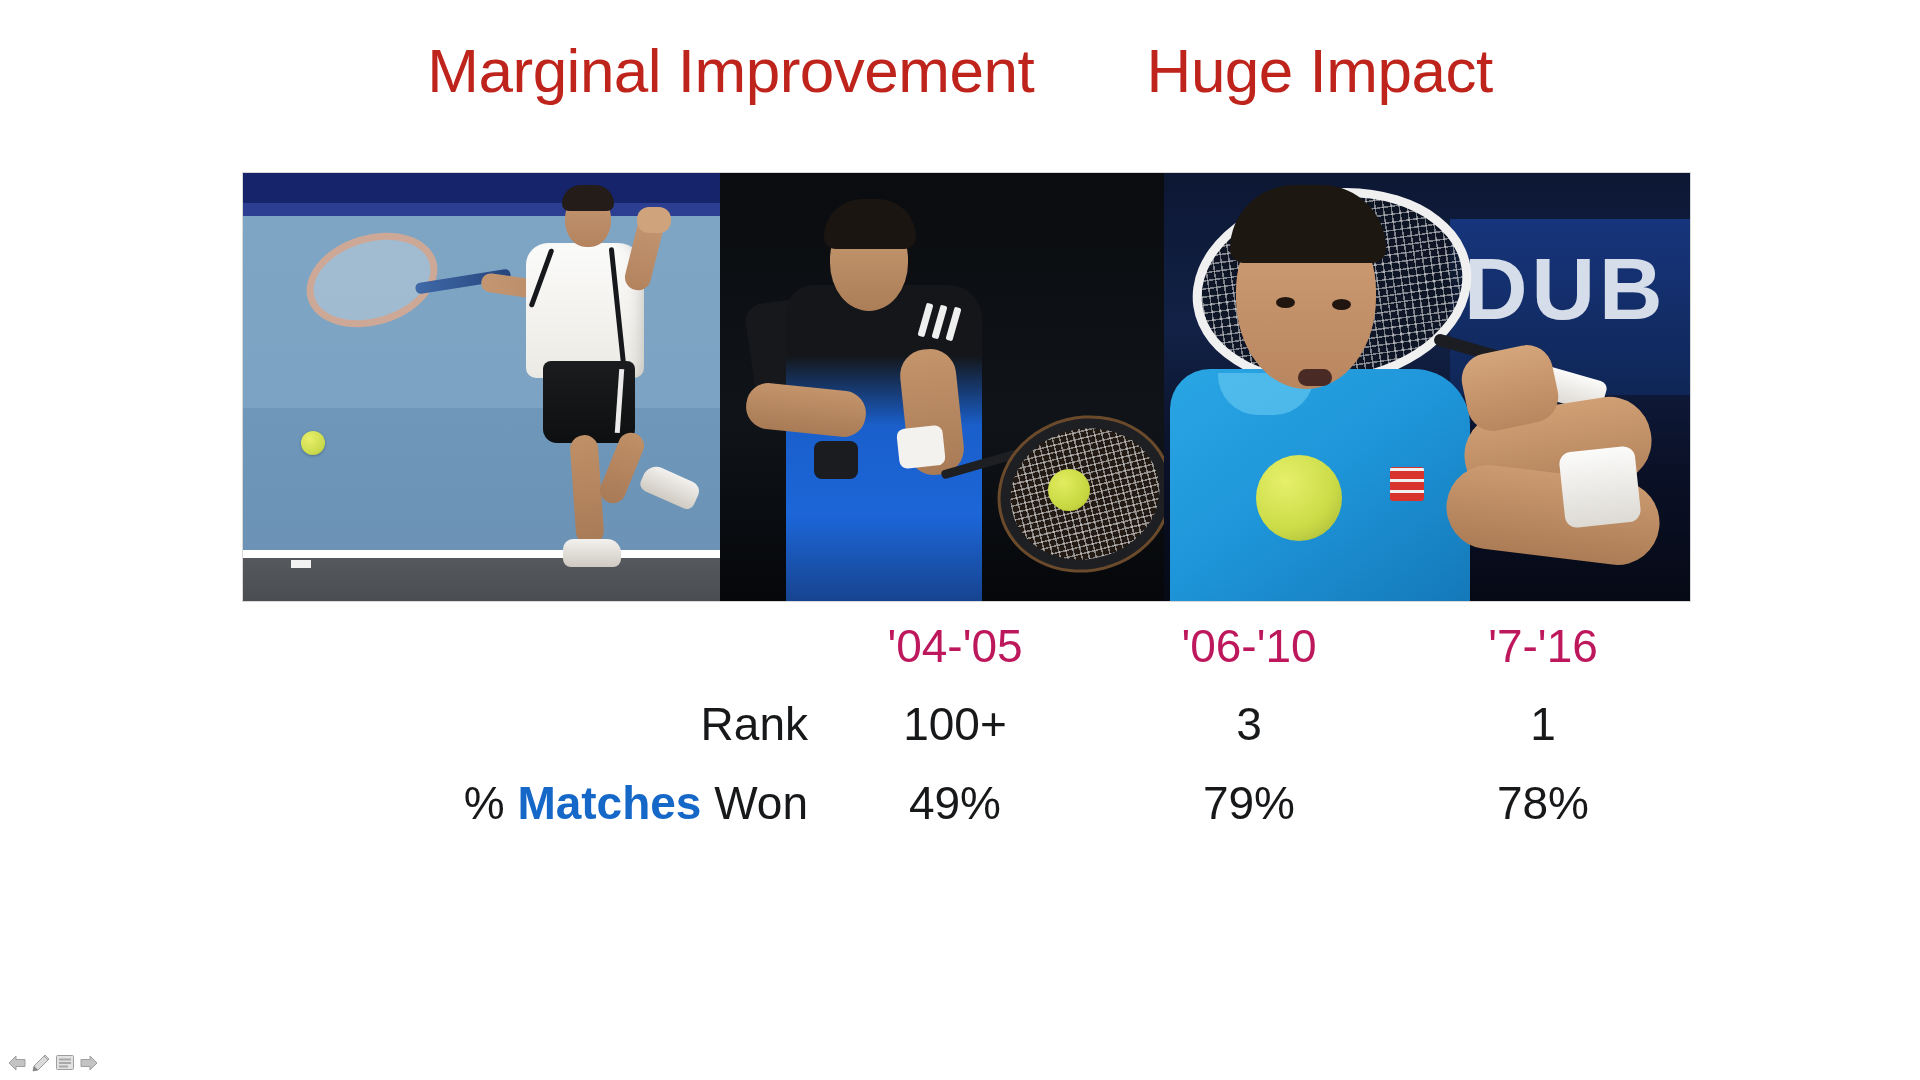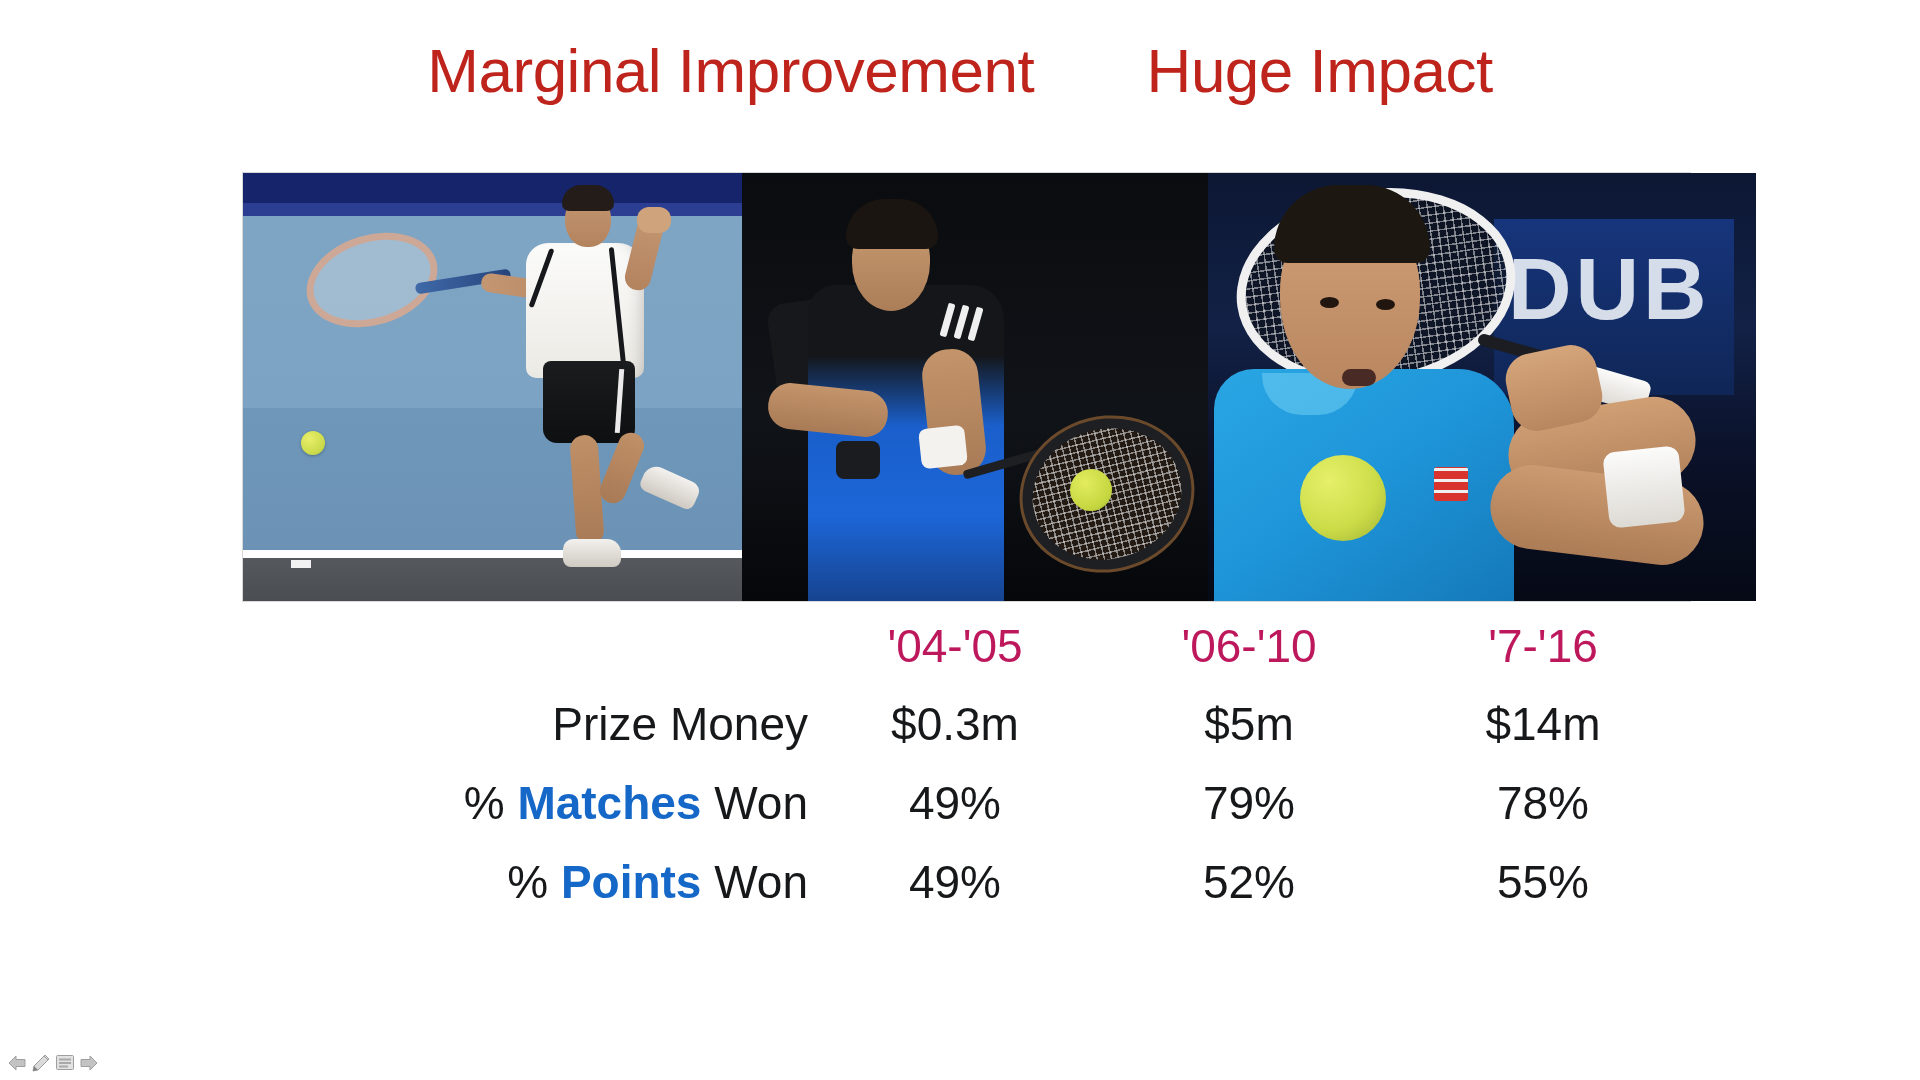--- a/index.html
+++ b/index.html
@@ -48,21 +48,20 @@
     top: 173px;
     width: 1447px;
     height: 428px;
     display: flex;
     box-shadow: 0 0 0 1px #d8d8d8;
   }
   .photo {
     position: relative;
     overflow: hidden;
     flex: none;
-    padding-left: 22px;
   }
   .photo-1 { width: 477px; }
   .photo-2 { width: 444px; }
   .photo-3 { width: 526px; }
 
   
   .p1-bg {
     position: absolute; inset: 0;
     background:
       linear-gradient(to bottom,
@@ -503,42 +502,34 @@
     <tr>
       <th class="hdr-cell"></th>
       <th class="hdr-cell">'04-'05</th>
       <th class="hdr-cell">'06-'10</th>
       <th class="hdr-cell">'7-'16</th>
     </tr>
   </thead>
   <tbody>
     <tr>
       <td class="row-label">
-        <span></span><b></b><span>Prize Money</span>
+        <span></span><b></b><span>Rank</span>
       </td>
-      <td class="val-cell">$0.3m</td>
-      <td class="val-cell">$5m</td>
-      <td class="val-cell">$14m</td>
+      <td class="val-cell">100+</td>
+      <td class="val-cell">3</td>
+      <td class="val-cell">1</td>
     </tr>
     <tr>
       <td class="row-label">
         <span>% </span><b>Matches</b><span> Won</span>
       </td>
       <td class="val-cell">49%</td>
       <td class="val-cell">79%</td>
       <td class="val-cell">78%</td>
     </tr>
-    <tr>
-      <td class="row-label">
-        <span>% </span><b>Points</b><span> Won</span>
-      </td>
-      <td class="val-cell">49%</td>
-      <td class="val-cell">52%</td>
-      <td class="val-cell">55%</td>
-    </tr>
   </tbody>
 </table>
 
 <div class="toolbar">
   <div class="tb-btn">
     <svg width="20" height="16" viewBox="0 0 20 16">
       <path d="M9 1 L2 8 L9 15 L9 11.5 L18 11.5 L18 4.5 L9 4.5 Z" fill="#b9b9b9" stroke="#8f8f8f" stroke-width="1"></path>
     </svg>
   </div>
   <div class="tb-btn">

